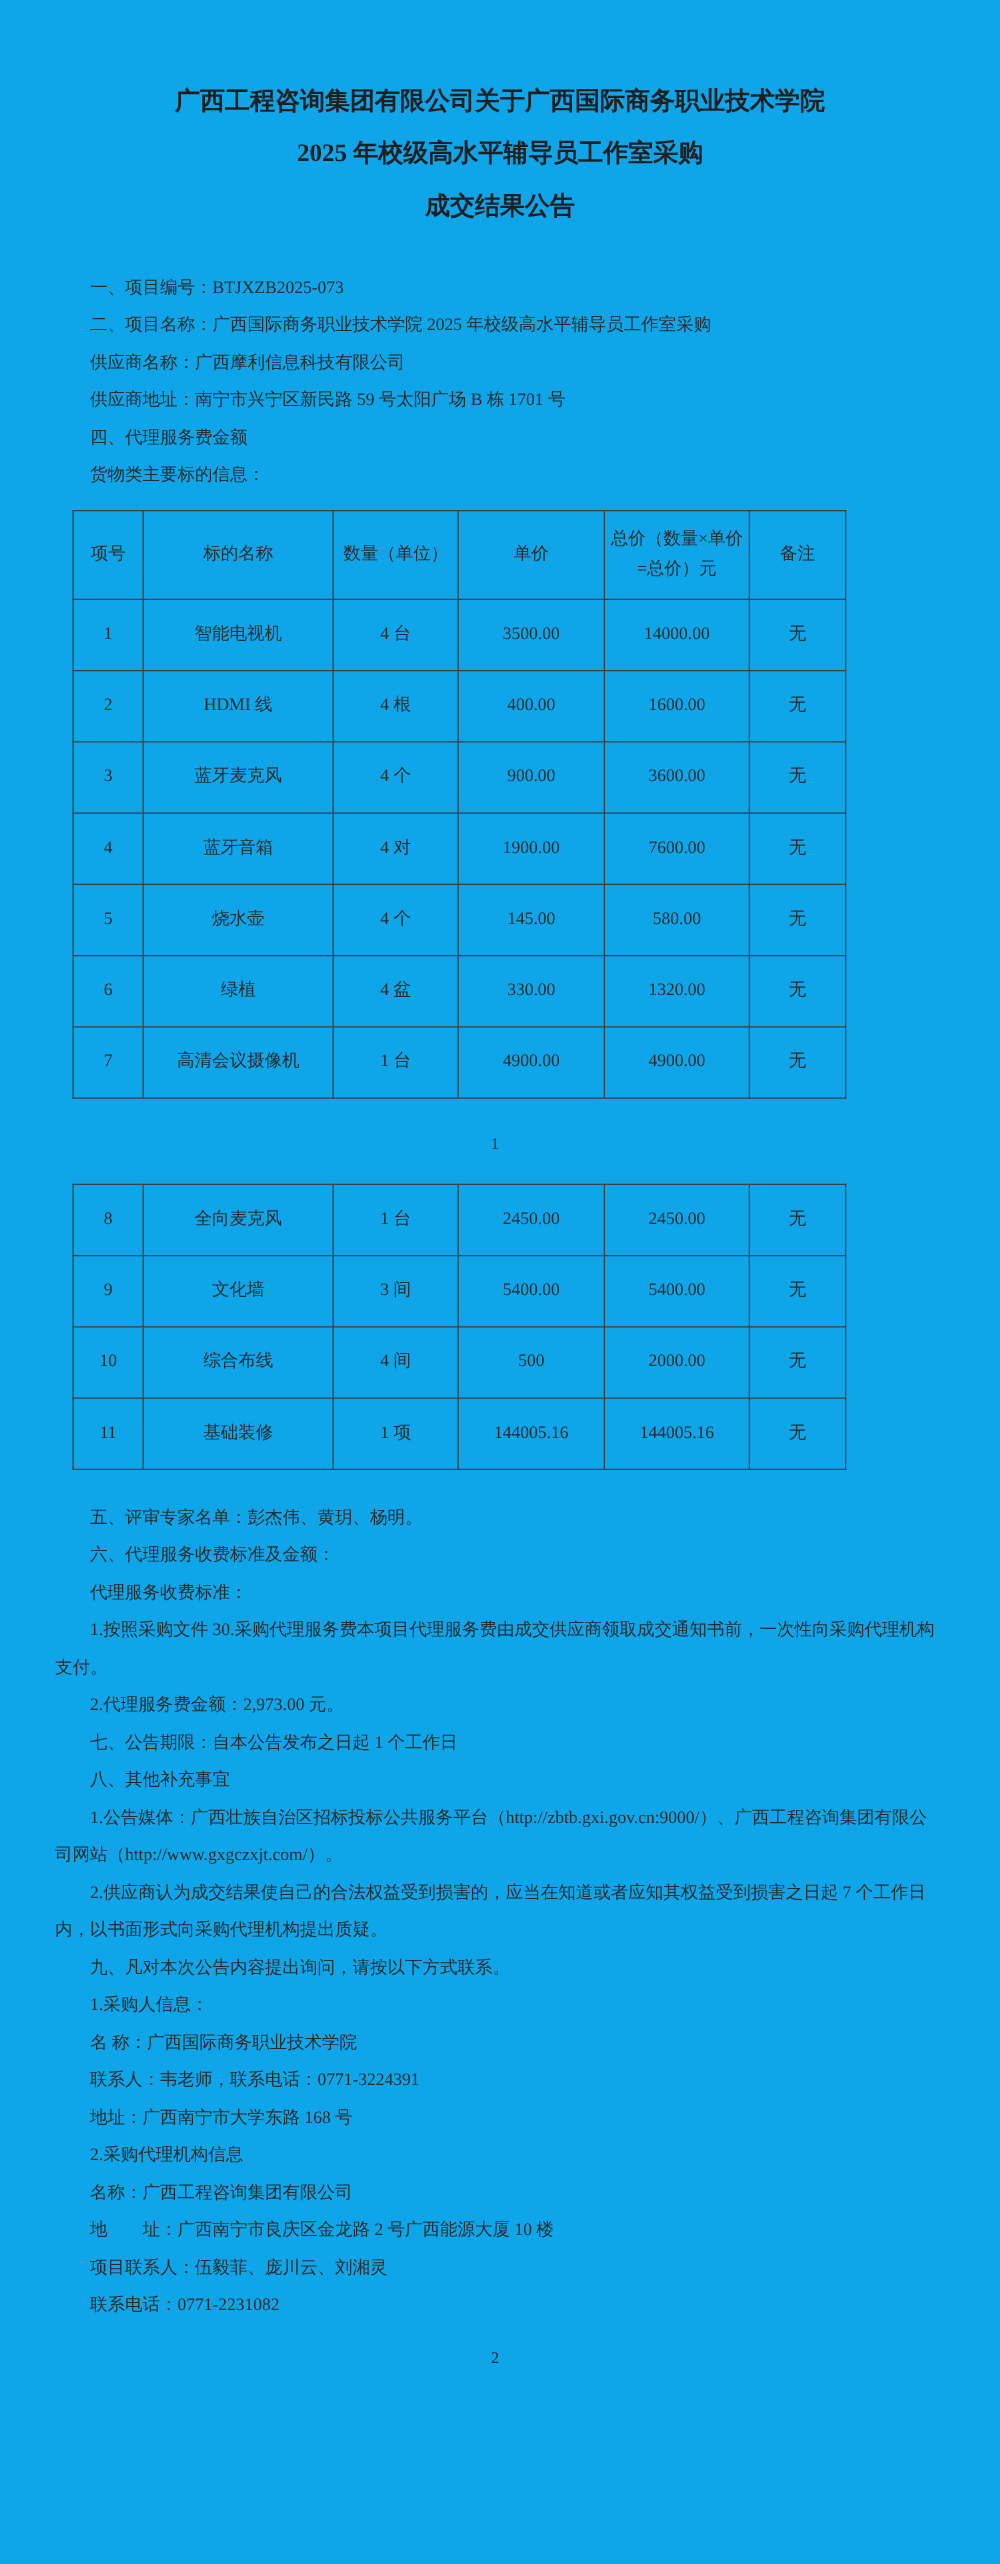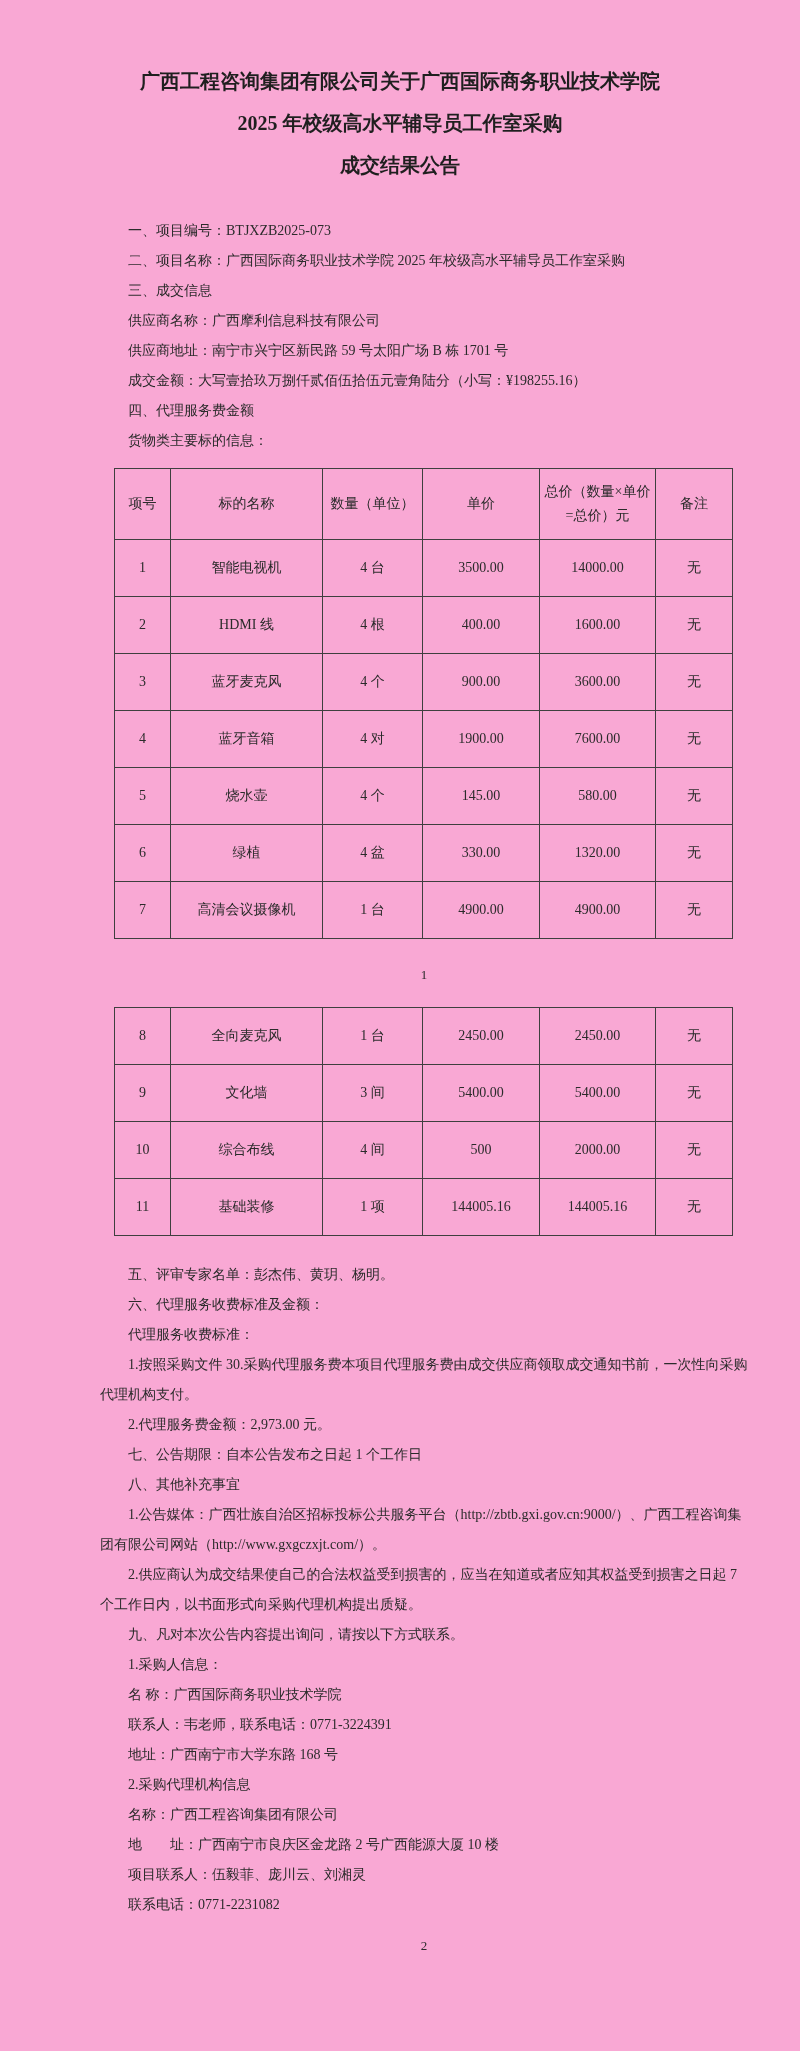--- a/index.html
+++ b/index.html
@@ -1,34 +1,34 @@
 <!DOCTYPE html>
 <html><head>
 <meta charset="utf-8">
 <style>
   html,body { margin:0; padding:0; background:#ffffff; }
   .doc {
     position:relative;
     width:800px; height:2051px;
-    background:#f9a8d4;
+    background:#0ea5e9;
     color:#2b2b2b;
     font-family:"Liberation Serif","DejaVu Serif",serif;
     overflow:hidden;
     box-sizing:border-box;
   }
   .title-block {
     padding-top:60px;
     text-align:center;
     font-weight:700;
     font-size:20px;
     line-height:42px;
     color:#1f1f1f;
   }
   .content {
-    padding:30px 52px 0 100px;
+    padding:30px 52px 0 44px;
     font-size:14px;
   }
   .para {
     margin:0;
     line-height:30px;
     text-indent:2em;
     word-break:break-all;
   }
   .items-table {
     border-collapse:collapse;
@@ -67,24 +67,22 @@
   <div class="title-block">
     <div>广西工程咨询集团有限公司关于广西国际商务职业技术学院</div>
     <div>2025 年校级高水平辅导员工作室采购</div>
     <div>成交结果公告</div>
   </div>
 
   <div class="content">
 
     <p class="para">一、项目编号：BTJXZB2025-073</p>
     <p class="para">二、项目名称：广西国际商务职业技术学院 2025 年校级高水平辅导员工作室采购</p>
-    <p class="para">三、成交信息</p>
     <p class="para">供应商名称：广西摩利信息科技有限公司</p>
     <p class="para">供应商地址：南宁市兴宁区新民路 59 号太阳广场 B 栋 1701 号</p>
-    <p class="para">成交金额：大写壹拾玖万捌仟贰佰伍拾伍元壹角陆分（小写：¥198255.16）</p>
     <p class="para">四、代理服务费金额</p>
     <p class="para">货物类主要标的信息：</p>
 
     <table class="items-table">
       <colgroup>
           <col class="c1">
           <col class="c2">
           <col class="c3">
           <col class="c4">
           <col class="c5">

